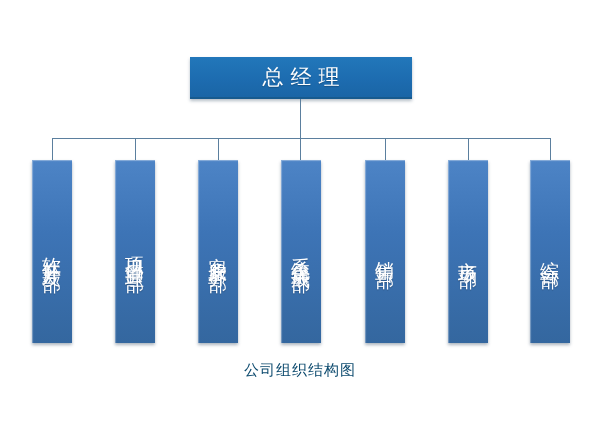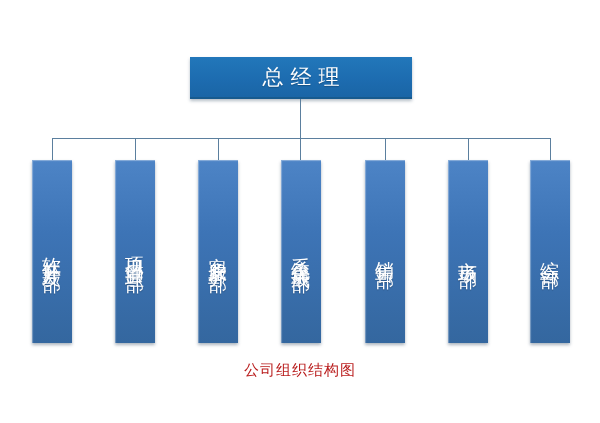--- a/index.html
+++ b/index.html
@@ -48,21 +48,21 @@
     color:#ffffff;
     font-size:19px;
     letter-spacing:4px;
     text-shadow:0 1px 1px rgba(0,0,0,0.22);
     line-height:1;
   }
   .caption{
     position:absolute;
     left:0;right:0;top:361px;
     text-align:center;
-    color:#b91c1c;
+    color:#0c4a6e;
     font-size:15px;
     letter-spacing:1px;
   }
 </style>
 </head>
 <body>
 
 <div class="canvas">
 
   <div class="root-box">

